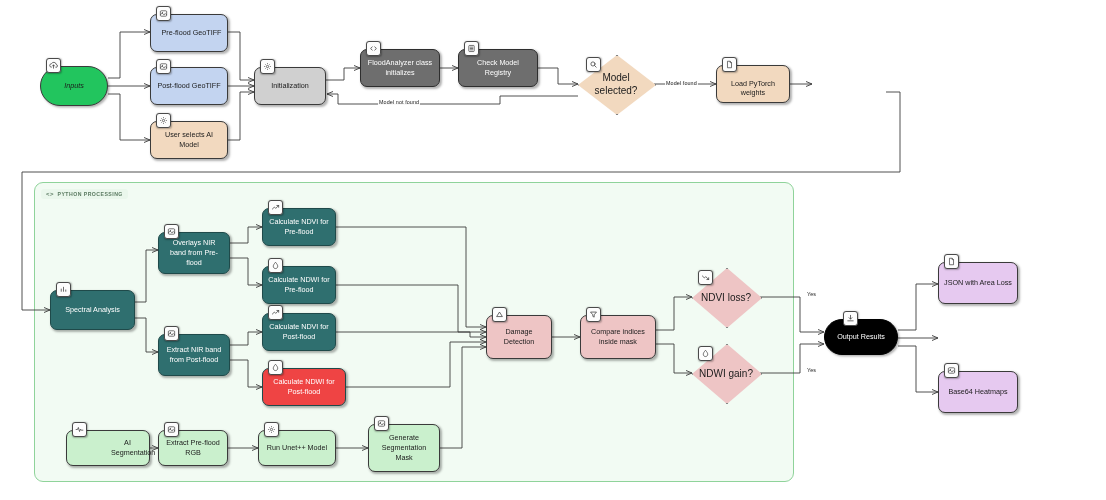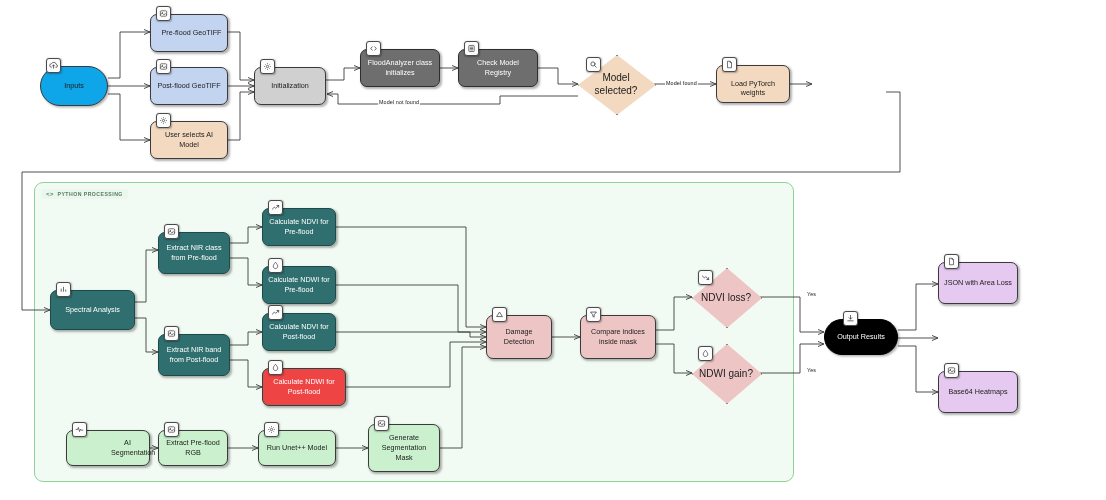--- a/index.html
+++ b/index.html
@@ -158,21 +158,21 @@
       <path d="M898,338 L938,338"></path>
       <path d="M898,346 L916,346 L916,392 L938,392"></path>
     </g>
   </svg>
 
   <div class="edge-label" style="left:378px;top:99px;">Model not found</div>
   <div class="edge-label" style="left:665px;top:80px;">Model found</div>
   <div class="edge-label" style="left:806px;top:291px;">Yes</div>
   <div class="edge-label" style="left:806px;top:367px;">Yes</div>
 
-  <div class="node stadium" style="left:40px;top:66px;width:68px;height:40px;background:#0ea5e9;">
+  <div class="node stadium" style="left:40px;top:66px;width:68px;height:40px;background:#22c55e;font-style:italic;">
     <span class="ibadge">
       <svg width="9" height="9" viewBox="0 0 20 20" fill="none" stroke="#333" stroke-width="1.6" stroke-linecap="round" stroke-linejoin="round">
         <path d="M5 14a4 4 0 0 1 .6-7.96A5.5 5.5 0 0 1 16 7.5a3.5 3.5 0 0 1-.5 6.9"></path>
         <path d="M10 16V9M7.4 11.3 10 8.7l2.6 2.6"></path>
       </svg>
     </span>
     <span class="lbl">Inputs</span>
   </div>
 
   <div class="node" style="left:150px;top:14px;width:78px;height:38px;background:#c3d4f0;padding-left:10px;">
@@ -270,21 +270,21 @@
   </div>
 
   <div class="node dark" style="left:158px;top:232px;width:72px;height:42px;background:#2f6f6f;border-color:#1f4a4a;">
     <span class="ibadge">
       <svg width="9" height="9" viewBox="0 0 20 20" fill="none" stroke="#333" stroke-width="1.5" stroke-linejoin="round">
         <rect x="3" y="4" width="14" height="12" rx="2"></rect>
           <path d="M3 13l4-4 4 4 3-3 3 3"></path>
           <circle cx="7.5" cy="8" r="1.2" fill="#333" stroke="none"></circle>
       </svg>
     </span>
-    <span class="lbl">Extract NIR class from Pre-flood</span>
+    <span class="lbl">Overlays NIR band from Pre-flood</span>
   </div>
 
   <div class="node dark" style="left:158px;top:334px;width:72px;height:42px;background:#2f6f6f;border-color:#1f4a4a;">
     <span class="ibadge">
       <svg width="9" height="9" viewBox="0 0 20 20" fill="none" stroke="#333" stroke-width="1.5" stroke-linejoin="round">
         <rect x="3" y="4" width="14" height="12" rx="2"></rect>
           <path d="M3 13l4-4 4 4 3-3 3 3"></path>
           <circle cx="7.5" cy="8" r="1.2" fill="#333" stroke="none"></circle>
       </svg>
     </span>

